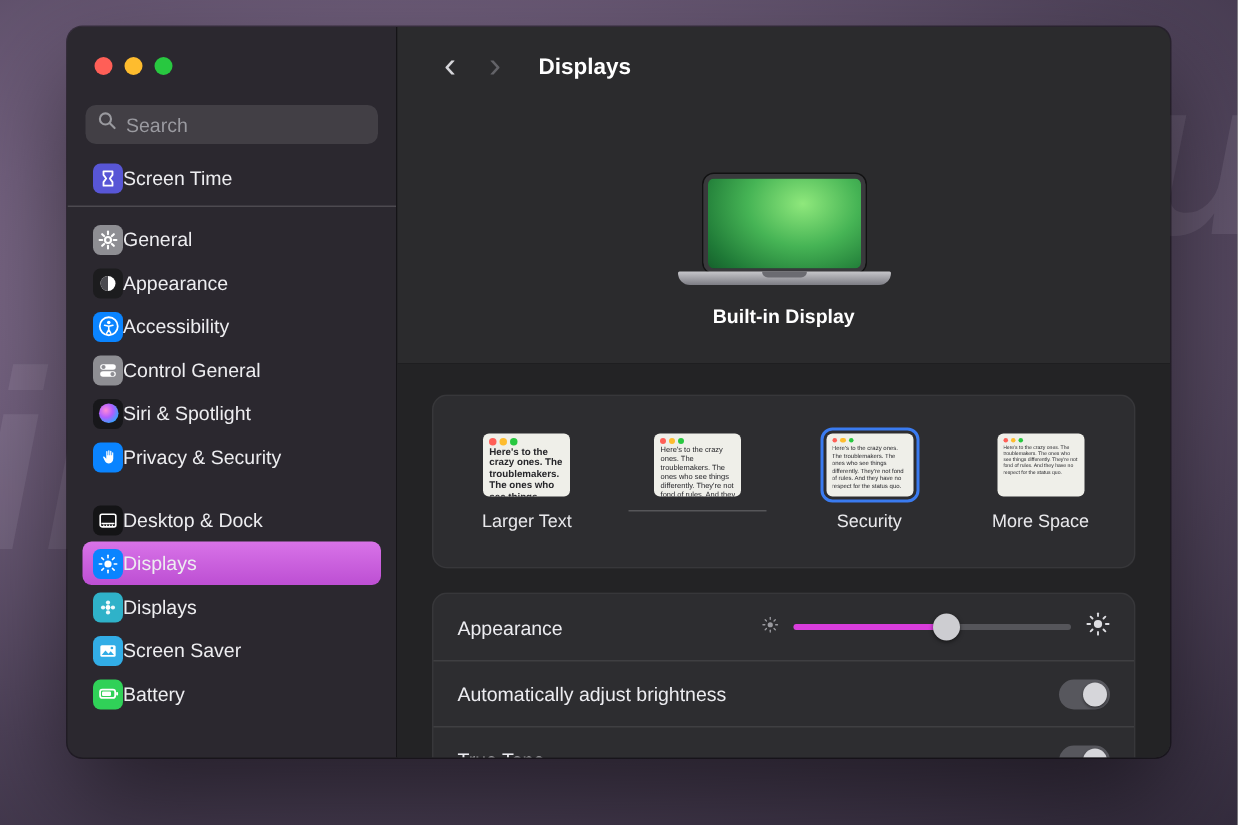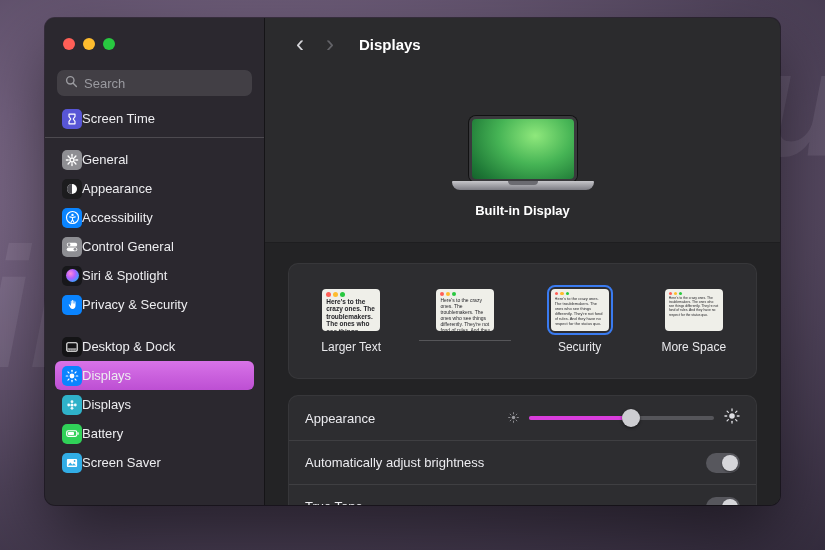--- a/index.html
+++ b/index.html
@@ -270,39 +270,39 @@
                 <circle cx="7" cy="3.7" r="1.4" opacity=".92"></circle>
                 <circle cx="10.3" cy="7" r="1.4" opacity=".92"></circle>
                 <circle cx="7" cy="10.3" r="1.4" opacity=".92"></circle>
                 <circle cx="3.7" cy="7" r="1.4" opacity=".92"></circle>
               </svg>
           </span>
           <span>Displays</span>
         </div>
 
         <div class="side-row">
+          <span class="sicon ic-screensaver">
+            <svg width="14" height="14" viewBox="0 0 14 14">
+                <rect x="1.9" y="3.1" width="10.2" height="7.8" rx="1" fill="#fff"></rect>
+                <path d="M2.8 9.6l2.5-3 2 2.2 1.5-1.6 2.2 2.4z" fill="#32ade6"></path>
+                <circle cx="9.6" cy="5" r="0.9" fill="#32ade6"></circle>
+              </svg>
+          </span>
+          <span>Screen Saver</span>
+        </div>
+
+        <div class="side-row">
           <span class="sicon ic-battery">
             <svg width="15" height="15" viewBox="0 0 14 14">
                 <rect x="1.6" y="4.4" width="9.4" height="5.2" rx="1.4" fill="none" stroke="#fff" stroke-width="1.1"></rect>
                 <rect x="2.8" y="5.6" width="5.6" height="2.8" rx="0.7" fill="#fff"></rect>
                 <rect x="11.6" y="5.9" width="1.2" height="2.2" rx="0.5" fill="#fff"></rect>
               </svg>
           </span>
           <span>Battery</span>
-        </div>
-
-        <div class="side-row">
-          <span class="sicon ic-screensaver">
-            <svg width="14" height="14" viewBox="0 0 14 14">
-                <rect x="1.9" y="3.1" width="10.2" height="7.8" rx="1" fill="#fff"></rect>
-                <path d="M2.8 9.6l2.5-3 2 2.2 1.5-1.6 2.2 2.4z" fill="#32ade6"></path>
-                <circle cx="9.6" cy="5" r="0.9" fill="#32ade6"></circle>
-              </svg>
-          </span>
-          <span>Screen Saver</span>
         </div>
       </nav>
     </aside>
 
     <main class="main">
 
       <header class="content-header">
         <span class="nav-chevron nav-back">‹</span>
         <span class="nav-chevron nav-fwd">›</span>
         <span class="header-title">Displays</span>

